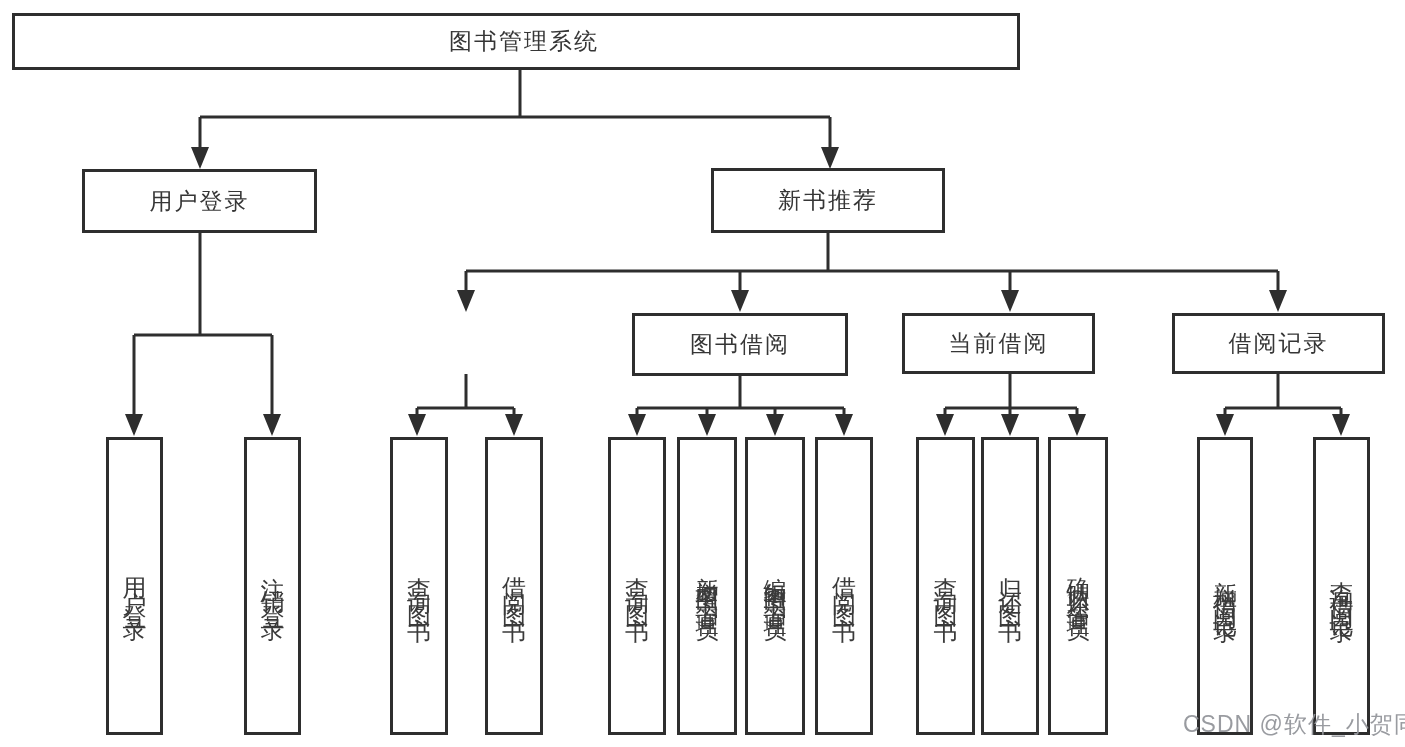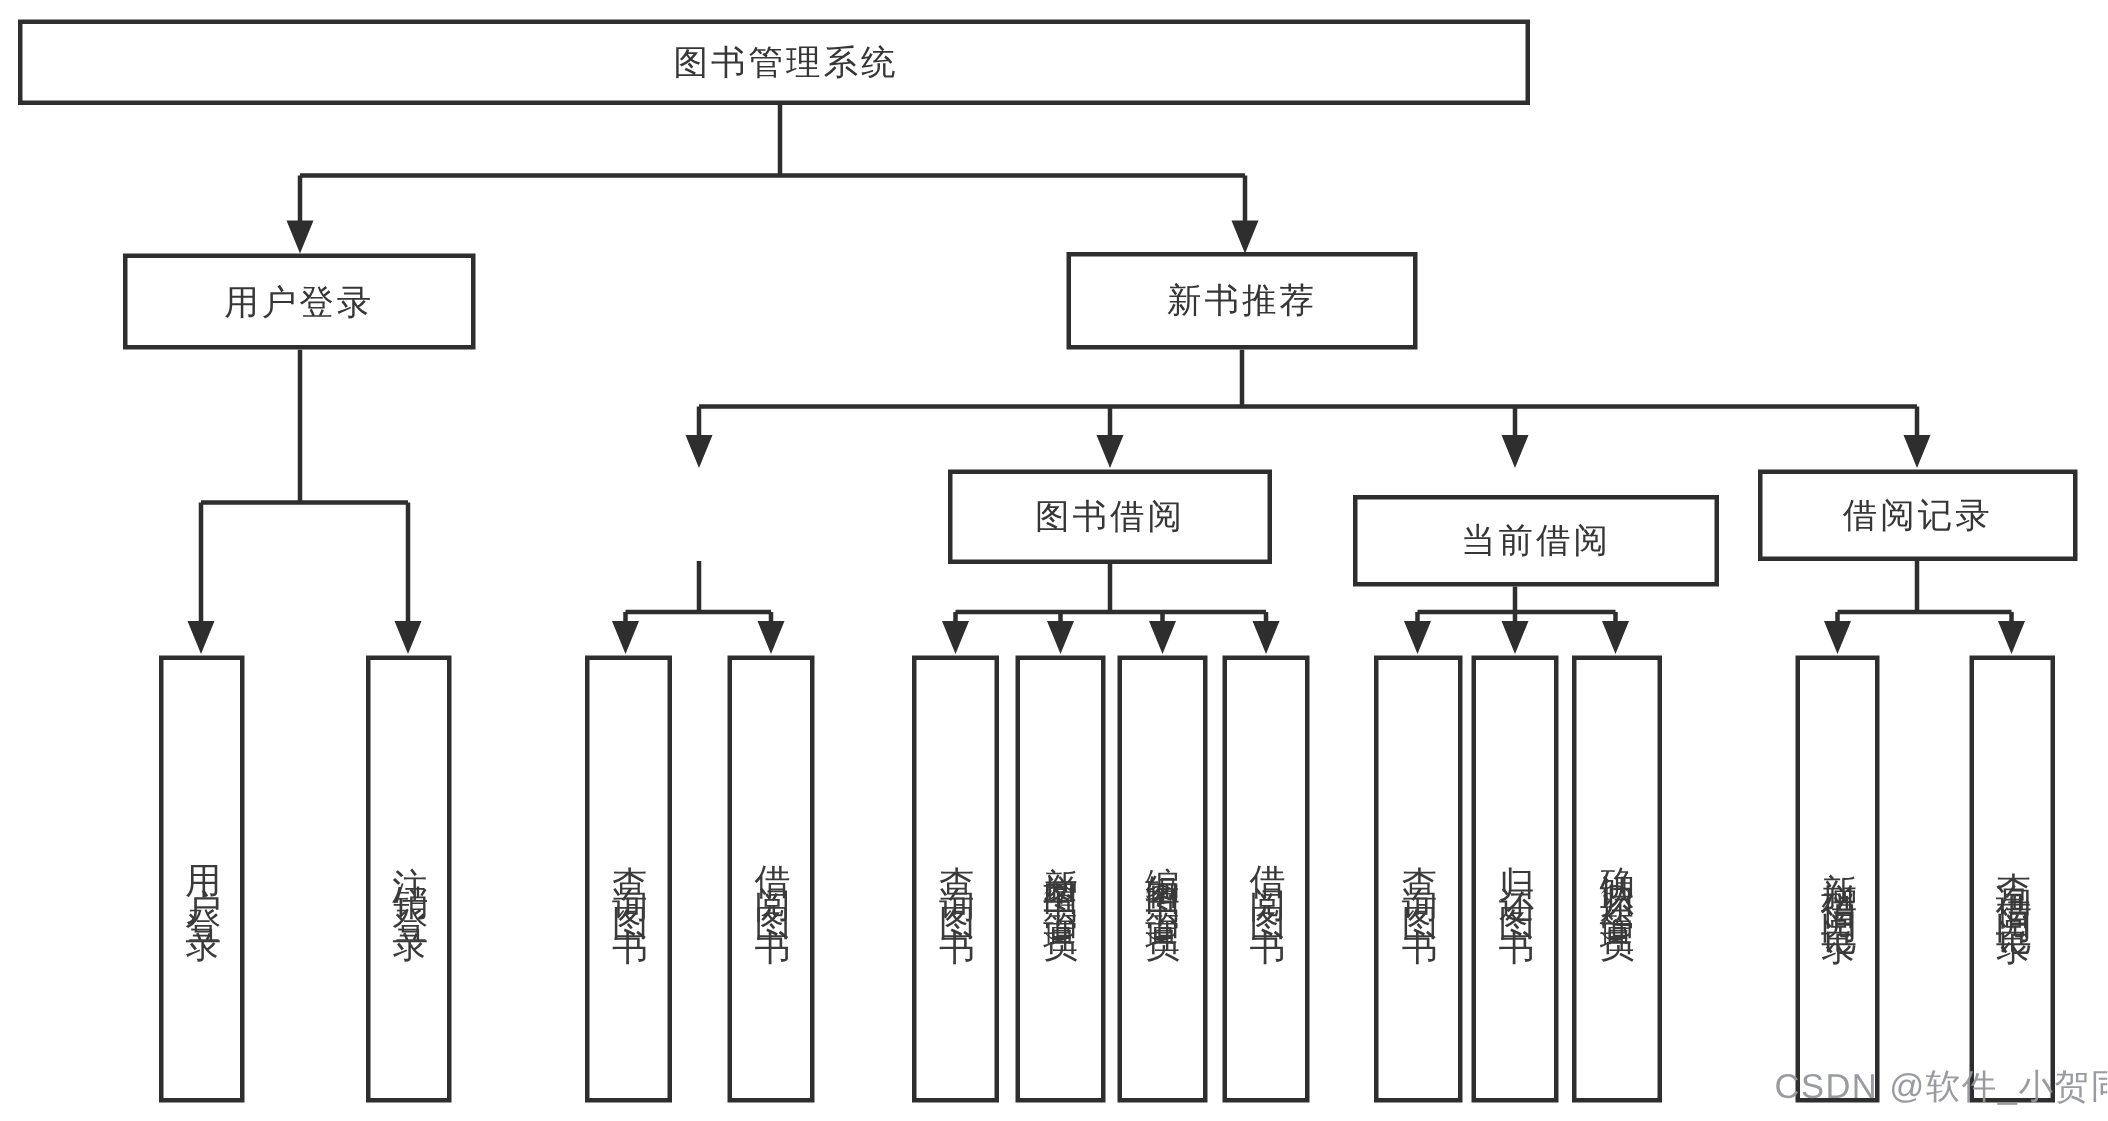--- a/index.html
+++ b/index.html
@@ -70,21 +70,21 @@
   <div class="node h-node" style="left:82px;top:169px;width:235px;height:64px;">
     <span>用户登录</span>
   </div>
   <div class="node h-node" style="left:711px;top:168px;width:234px;height:65px;">
     <span>新书推荐</span>
   </div>
 
   <div class="node h-node" style="left:632px;top:313px;width:216px;height:63px;">
     <span>图书借阅</span>
   </div>
-  <div class="node h-node" style="left:902px;top:330px;width:244px;height:61px;align-items:center;">
+  <div class="node h-node" style="left:902px;top:313px;width:193px;height:61px;align-items:center;">
     <span>当前借阅</span>
   </div>
   <div class="node h-node" style="left:1172px;top:313px;width:213px;height:61px;">
     <span>借阅记录</span>
   </div>
 
   <div class="node leaf v4" style="left:106px;width:57px;">
     <span class="vtext">用户登录</span>
   </div>
   <div class="node leaf v4" style="left:244px;width:57px;">

